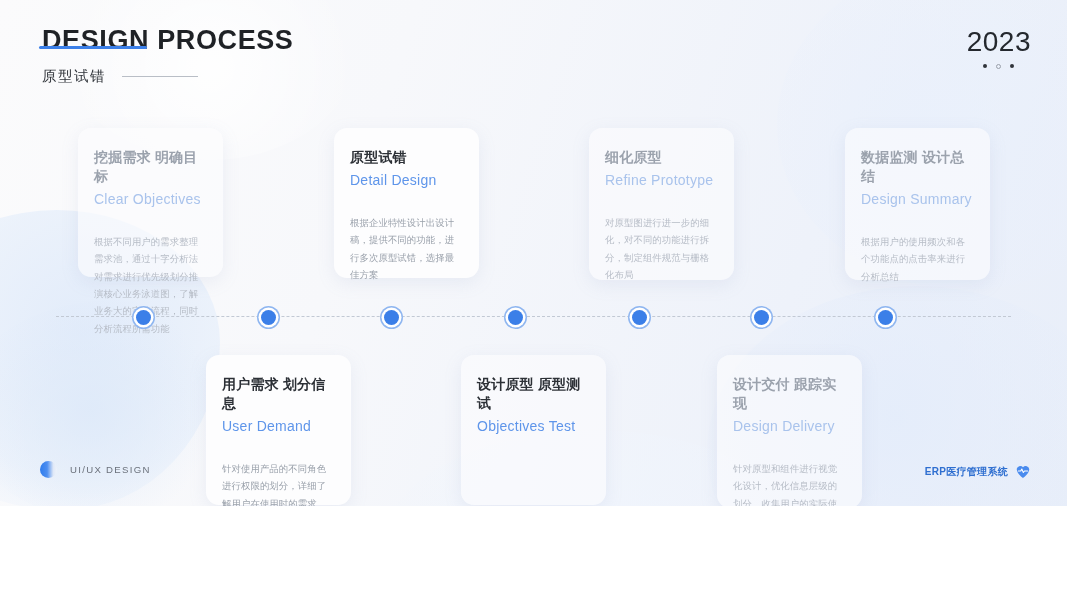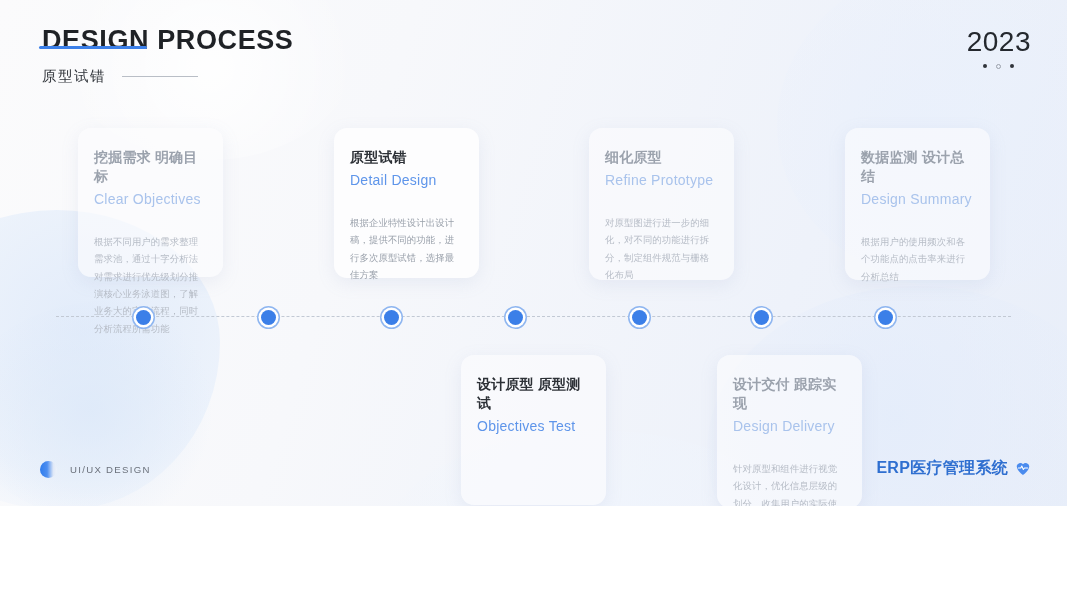--- a/index.html
+++ b/index.html
@@ -250,21 +250,21 @@
     font-family: "Liberation Sans", "DejaVu Sans", sans-serif;
   }
   .footer-right {
     position: absolute;
     right: 36px;
     bottom: 27px;
     display: flex;
     align-items: center;
   }
   .brand-text {
-    font-size: 16px;
+    font-size: 10px;
     font-weight: bold;
     color: #2f6fd0;
     letter-spacing: .3px;
     font-family: "Liberation Sans", "DejaVu Sans", sans-serif;
   }
   .brand-icon {
     margin-left: 7px;
     display: flex;
     align-items: center;
   }
@@ -329,20 +329,25 @@
     <div class="tl-line"></div>
     <div class="tl-dot" style="left:9.2%;"></div>
     <div class="tl-dot" style="left:22.2%;"></div>
     <div class="tl-dot" style="left:35.1%;"></div>
     <div class="tl-dot" style="left:48.1%;"></div>
     <div class="tl-dot" style="left:61.1%;"></div>
     <div class="tl-dot" style="left:73.9%;"></div>
     <div class="tl-dot" style="left:86.9%;"></div>
   </div>
 
+  <div class="card bright" style="left:206px; top:355px; height:150px;">
+    <div class="c-title">用户需求 划分信息</div>
+    <div class="c-en">User Demand</div>
+    <div class="c-body">针对使用产品的不同角色进行权限的划分，详细了解用户在使用时的需求，划分好信息层级</div>
+  </div>
 
   <div class="card dim" style="left:461px; top:355px; height:150px;">
     <div class="c-title">设计原型 原型测试</div>
     <div class="c-en">Objectives Test</div>
   </div>
 
   <div class="card dim" style="left:717px; top:355px; height:153px;">
     <div class="c-title faded">设计交付 跟踪实现</div>
     <div class="c-en faded">Design Delivery</div>
     <div class="c-body faded">针对原型和组件进行视觉化设计，优化信息层级的划分，收集用户的实际使用数据和功能点的触达频次</div>

